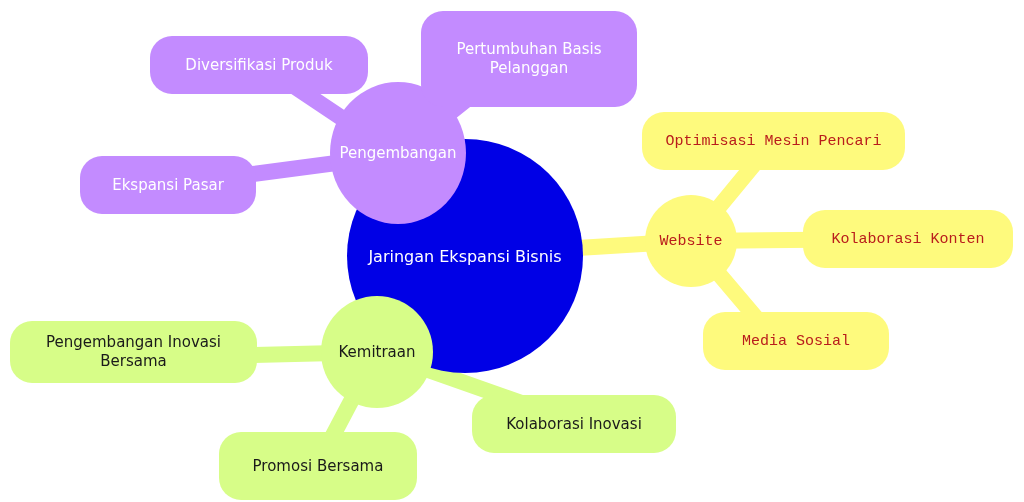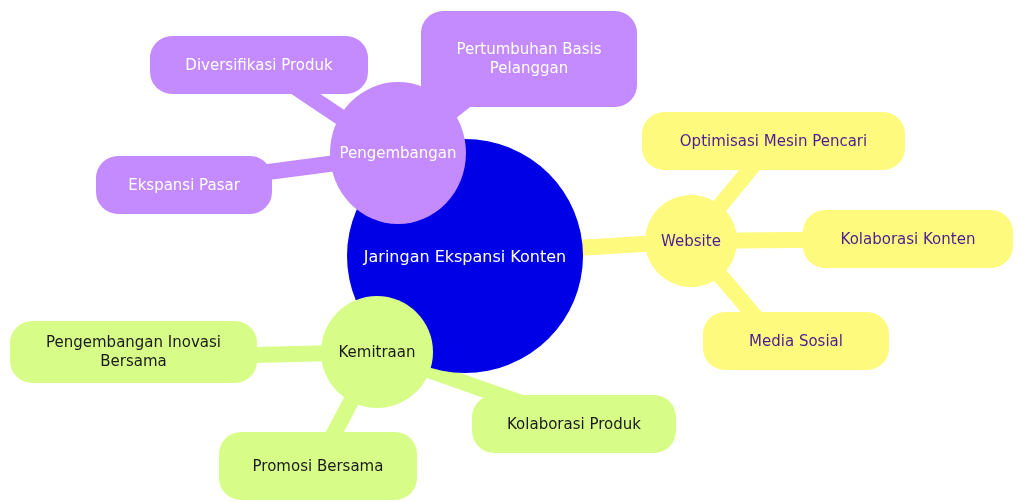--- a/index.html
+++ b/index.html
@@ -4,21 +4,21 @@
 <style>
   html, body { margin:0; padding:0; background:#ffffff; }
   body { width:1024px; height:502px; position:relative; overflow:hidden;
          font-family:"DejaVu Sans", "Liberation Sans", sans-serif; }
   #edges { position:absolute; left:0; top:0; width:1024px; height:502px; }
   .node { position:absolute; box-sizing:border-box; display:flex; align-items:center;
           justify-content:center; text-align:center; font-size:15px; line-height:19px; }
   .circle { border-radius:50%; }
   .box { border-radius:22px; }
   .purple { background:#c38bff; color:#ffffff; }
-  .yellow { background:#fefa7d; color:#4c1d95; }
+  .yellow { background:#fefa7d; color:#b91c1c;font-family:Liberation Mono, monospace; }
   .green { background:#d7fd88; color:#1a1a1a; }
   .root { background:#0000e6; color:#ffffff; font-size:16px; }
 </style>
 </head>
 <body>
 
 <svg id="edges">
   <g stroke="#c38bff" stroke-width="16" stroke-linecap="round">
     <line x1="397" y1="155" x2="465" y2="243"></line>
     <line x1="397" y1="155" x2="270" y2="70"></line>
@@ -33,33 +33,33 @@
   </g>
   <g stroke="#d7fd88" stroke-width="16" stroke-linecap="round">
     <line x1="465" y1="255" x2="377" y2="352"></line>
     <line x1="377" y1="352" x2="130" y2="358"></line>
     <line x1="377" y1="352" x2="570" y2="420"></line>
     <line x1="377" y1="352" x2="320" y2="460"></line>
   </g>
 </svg>
 
 <div class="node circle root" style="left:347px;top:139px;width:236px;height:234px;">
-  <span>Jaringan Ekspansi Konten</span>
+  <span>Jaringan Ekspansi Bisnis</span>
 </div>
 
 <div class="node circle purple" style="left:330px;top:82px;width:136px;height:142px;">
   <span>Pengembangan</span>
 </div>
 <div class="node box purple" style="left:150px;top:36px;width:218px;height:58px;">
   <span>Diversifikasi Produk</span>
 </div>
 <div class="node box purple" style="left:421px;top:11px;width:216px;height:96px;padding:4px 22px;justify-content:center;">
   <span>Pertumbuhan Basis Pelanggan</span>
 </div>
-<div class="node box purple" style="left:96px;top:156px;width:176px;height:58px;">
+<div class="node box purple" style="left:80px;top:156px;width:176px;height:58px;">
   <span>Ekspansi Pasar</span>
 </div>
 
 <div class="node circle yellow" style="left:645px;top:195px;width:92px;height:92px;">
   <span>Website</span>
 </div>
 <div class="node box yellow" style="left:642px;top:112px;width:263px;height:58px;">
   <span>Optimisasi Mesin Pencari</span>
 </div>
 <div class="node box yellow" style="left:803px;top:210px;width:210px;height:58px;">
@@ -69,17 +69,17 @@
   <span>Media Sosial</span>
 </div>
 
 <div class="node circle green" style="left:321px;top:296px;width:112px;height:112px;">
   <span>Kemitraan</span>
 </div>
 <div class="node box green" style="left:10px;top:321px;width:247px;height:62px;padding:0 24px;">
   <span>Pengembangan Inovasi Bersama</span>
 </div>
 <div class="node box green" style="left:472px;top:395px;width:204px;height:58px;">
-  <span>Kolaborasi Produk</span>
+  <span>Kolaborasi Inovasi</span>
 </div>
 <div class="node box green" style="left:219px;top:432px;width:198px;height:68px;">
   <span>Promosi Bersama</span>
 </div>
 
 </body></html>

